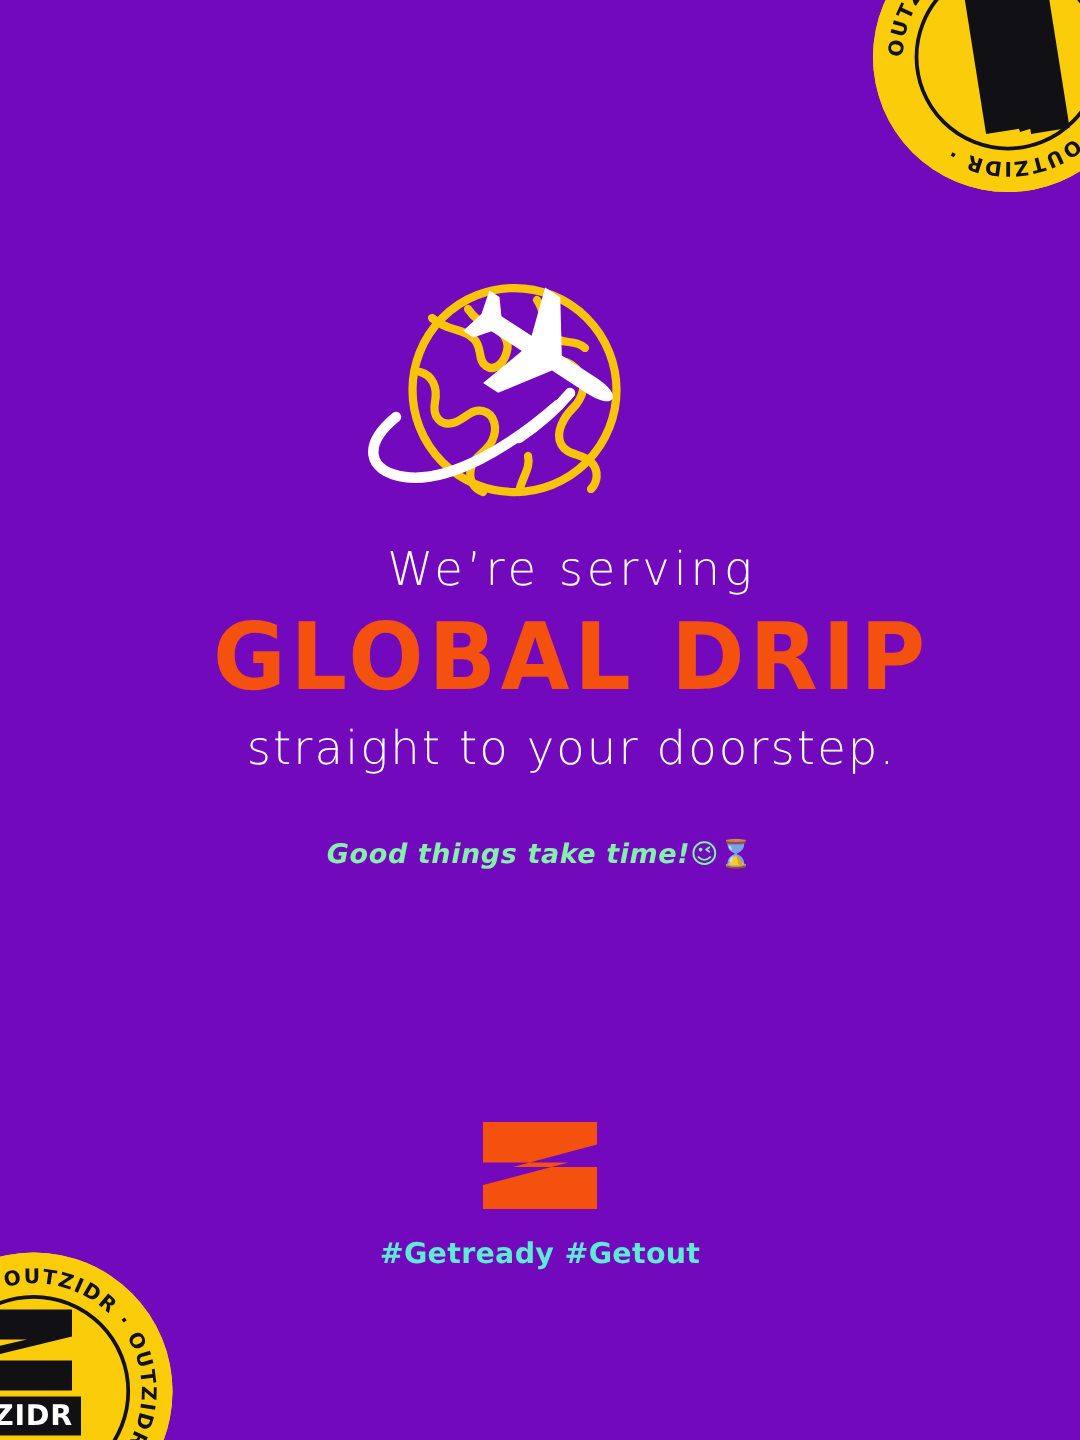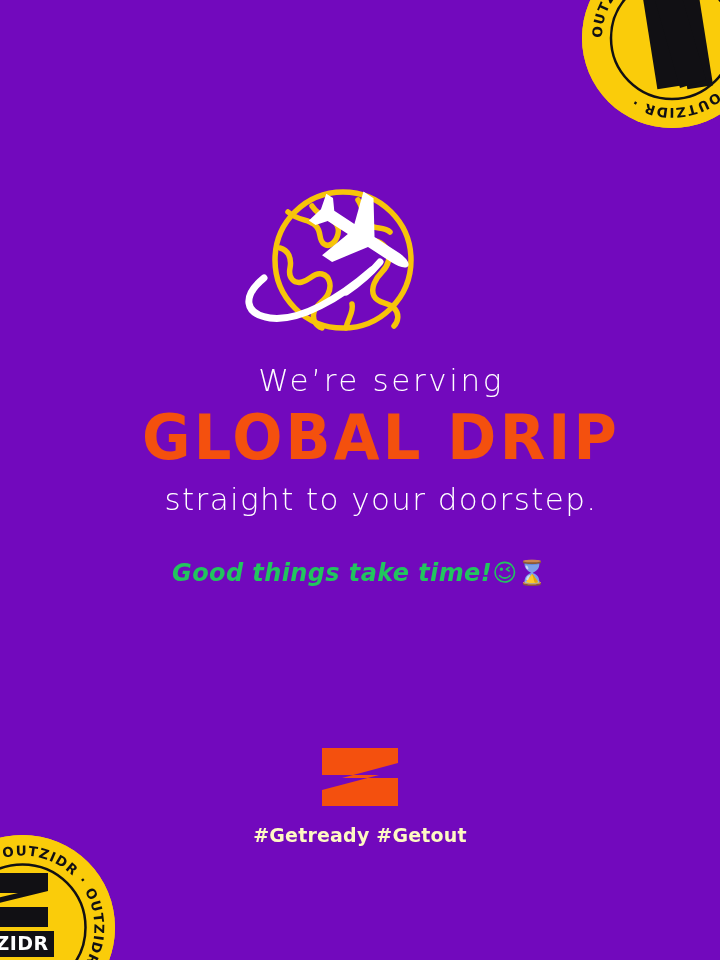--- a/index.html
+++ b/index.html
@@ -118,25 +118,25 @@
   .notice-main {
     color: #F7C409;
     font-family: "DejaVu Sans", sans-serif;
     font-weight: bold;
     font-size: 29px;
     letter-spacing: 0.6px;
     line-height: 1.1;
     margin: 0;
   }
   .notice-sub {
-    color: #22c55e;
+    color: #86efac;
     font-family: "DejaVu Sans", sans-serif;
     font-weight: bold;
     font-style: italic;
-    font-size: 24px;
+    font-size: 18px;
     letter-spacing: 0.4px;
     line-height: 1.1;
     margin: 12px 0 0 0;
   }
   .notice-sub .emoji {
     font-style: normal;
     font-family: "DejaVu Sans", sans-serif;
   }
 
   
@@ -147,21 +147,21 @@
     top: 748px;
     text-align: center;
   }
   .z-logo {
     width: 82px;
     height: 58px;
     display: inline-block;
   }
   .z-logo svg { display: block; width: 100%; height: 100%; }
   .hashtags {
-    color: #fef9c3;
+    color: #5eead4;
     font-family: "DejaVu Sans", sans-serif;
     font-weight: bold;
     font-size: 19px;
     letter-spacing: 0.2px;
     margin: 14px 0 0 0;
   }
 </style>
 </head>
 <body>
 

